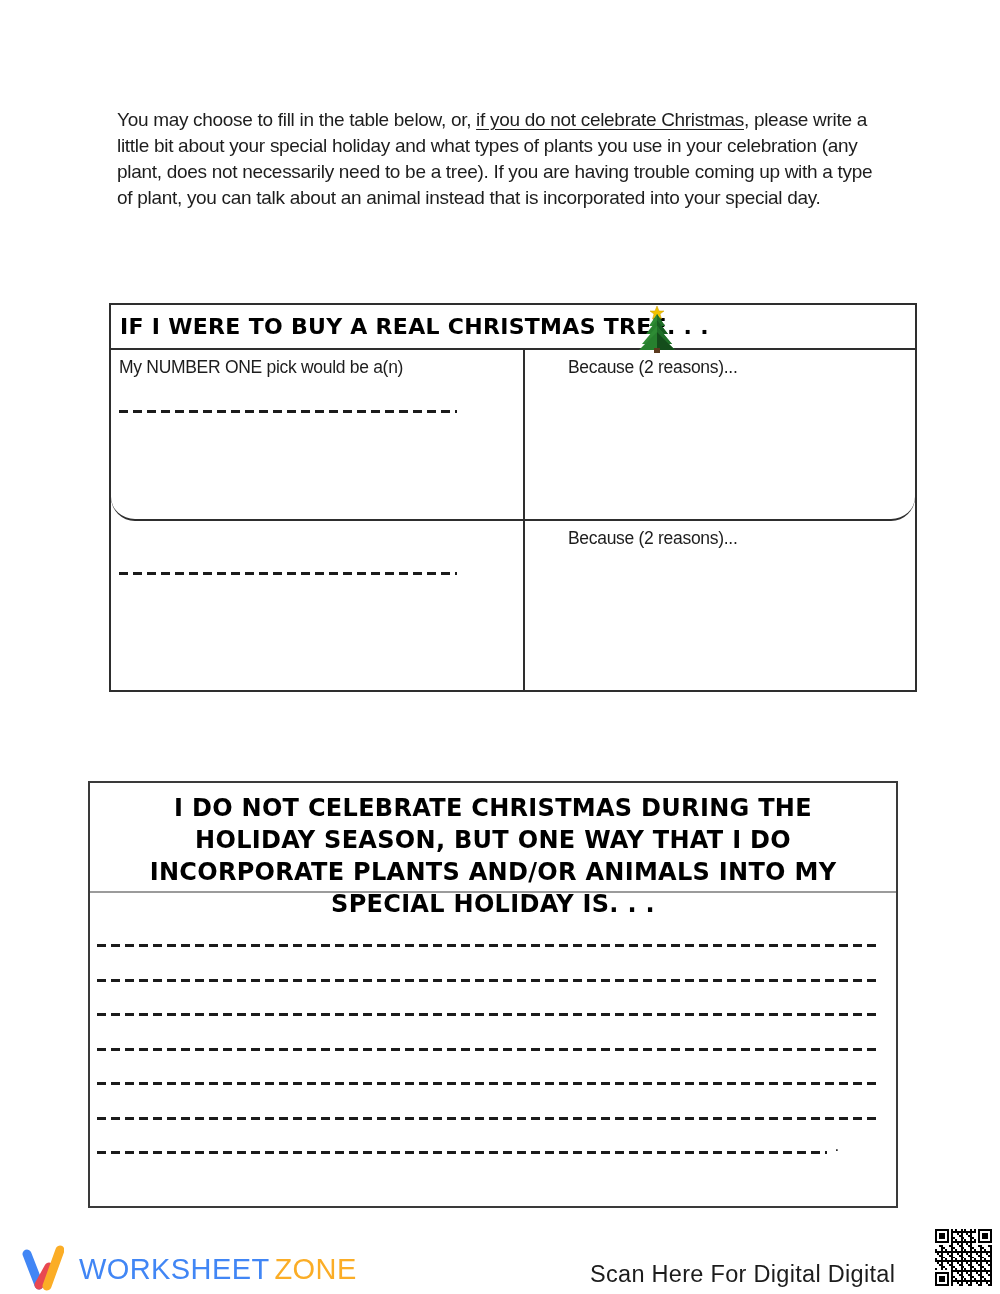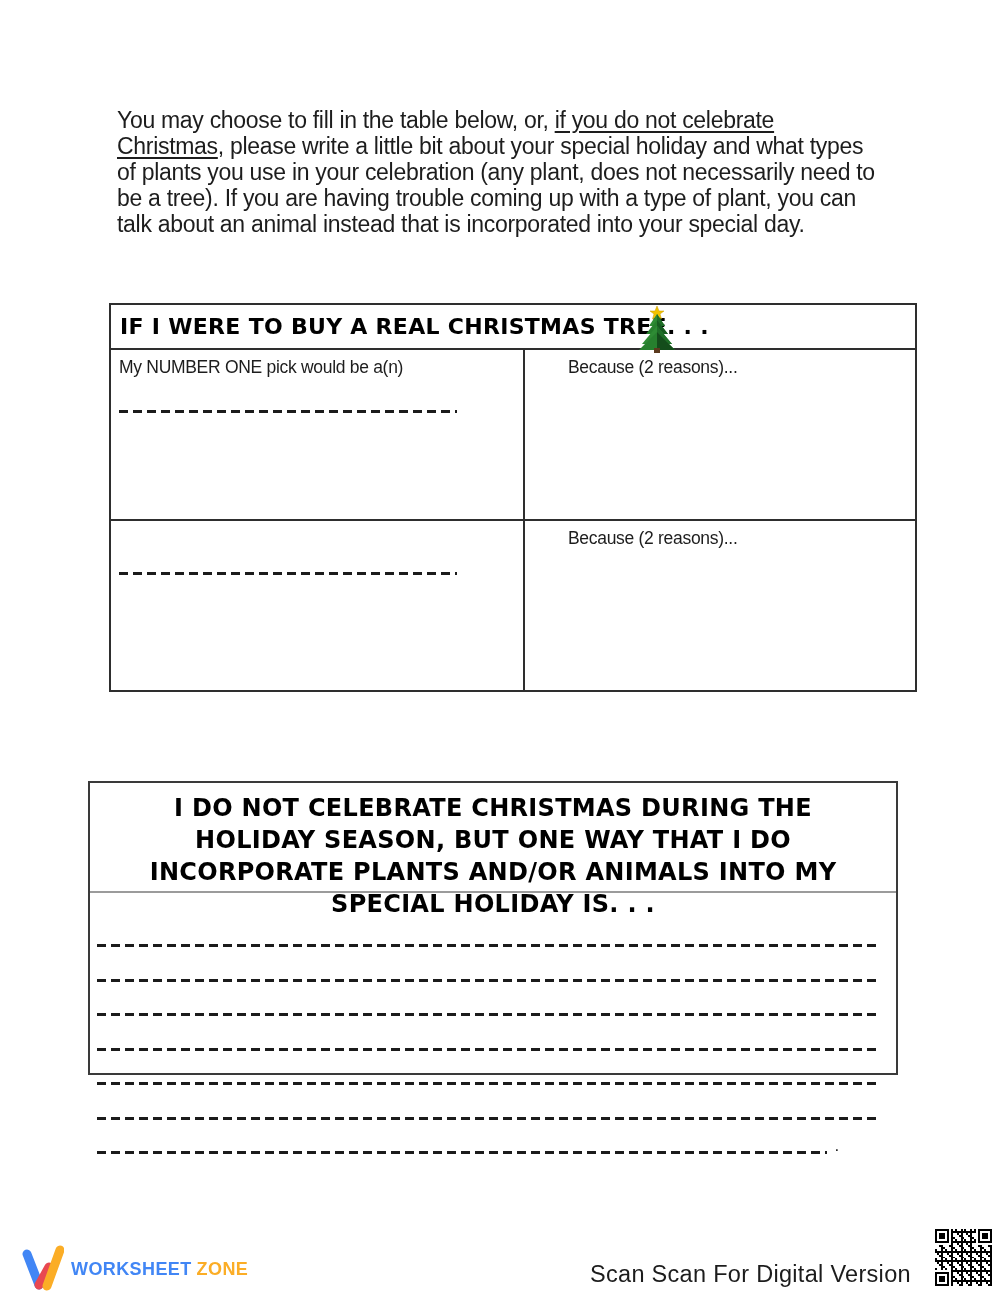--- a/index.html
+++ b/index.html
@@ -12,21 +12,21 @@
     font-family: "Liberation Sans", sans-serif;
     color: #1c1c1c;
     overflow: hidden;
   }
 
   
   .intro {
     position: absolute;
     left: 117px; top: 107px;
     width: 770px;
-    font-size: 23px;
+    font-size: 19px;
     line-height: 26px;
     letter-spacing: -0.3px;
     color: #1d1d1d;
   }
   .intro u { text-underline-offset: 3px; }
 
   
   .tree-table {
     position: absolute;
     left: 109px; top: 303px;
@@ -47,21 +47,21 @@
     font-weight: 800;
     letter-spacing: 0.3px;
     color: #000;
   }
   .tree-table-title { font-size: 22px; white-space: nowrap; }
   .tree-icon-wrap {
     position: absolute;
     left: 528px; top: 1px;
     width: 36px; height: 47px;
   }
-  .t-row { display: flex; }
+  .t-row { display: flex; border-radius: 24px; }
   .t-row.first { height: 171px; border-bottom: 2px solid #2e2e2e; }
   .t-row.second { height: 169px; }
   .t-cell {
     padding: 7px 10px 0 8px;
     font-size: 17.5px;
     letter-spacing: -0.3px;
     color: #1d1d1d;
   }
   .t-cell.left {
     width: 414px;
@@ -75,21 +75,21 @@
     background: repeating-linear-gradient(90deg, #1b1b1b 0 9px, transparent 9px 14px);
   }
   .t-row.first .blank-dashes { margin-top: 32px; }
   .t-row.second .blank-dashes { margin-top: 44px; }
 
   
   .alt-box {
     position: absolute;
     left: 88px; top: 781px;
     width: 810px;
-    height: 294px;
+    height: 427px;
     border: 2px solid #3a3a3a;
     background: #fff;
   }
   .alt-box-header {
     height: 110px;
     border-bottom: 2px solid #9b9b9b;
     padding: 9px 24px 0 24px;
     text-align: center;
     font-size: 24px;
     line-height: 32px;
@@ -113,21 +113,21 @@
   }
 
   
   .footer-logo {
     position: absolute;
     left: 20px; top: 1243px;
     display: flex;
     align-items: center;
     gap: 7px;
   }
-  .brand-text { font-size: 18px; font-weight: bold; letter-spacing: 0.4px; white-space: nowrap; }
+  .brand-text { font-size: 29px; font-weight: normal; letter-spacing: 0.4px; white-space: nowrap; margin-left: 8px; }
   .brand-worksheet { color: #4186F5; }
   .brand-zone { color: #FBAD26; margin-left: 5px; }
   .scan-text {
     position: absolute;
     left: 590px; top: 1261px;
     font-size: 23.5px;
     letter-spacing: 0.3px;
     color: #1c1c1c;
     white-space: nowrap;
   }
@@ -203,21 +203,21 @@
         <path d="M7 11 L19 42" stroke="#4186F5" stroke-width="9" stroke-linecap="round" fill="none"></path>
         <path d="M19 42 L29 24" stroke="#E84851" stroke-width="9" stroke-linecap="round" fill="none"></path>
         <path d="M27 43 L40 7" stroke="#FBAD26" stroke-width="9" stroke-linecap="round" fill="none"></path>
       </svg>
     </span>
     <span class="brand-text">
       <span class="brand-worksheet">WORKSHEET</span><span class="brand-zone">ZONE</span>
     </span>
   </div>
 
-  <div class="scan-text">Scan Scan For Digital Version</div>
+  <div class="scan-text">Scan Here For Digital Digital</div>
 
   <div class="qr-wrap">
     <svg id="qr-svg" width="57" height="57" viewBox="0 0 29 29" shape-rendering="crispEdges">
         <rect x="0" y="0" width="29" height="29" fill="#fff"></rect>
         <rect x="0" y="0" width="7" height="7" fill="#000"></rect>
         <rect x="1" y="1" width="5" height="5" fill="#fff"></rect>
         <rect x="2" y="2" width="3" height="3" fill="#000"></rect>
         <rect x="22" y="0" width="7" height="7" fill="#000"></rect>
         <rect x="23" y="1" width="5" height="5" fill="#fff"></rect>
         <rect x="24" y="2" width="3" height="3" fill="#000"></rect>

